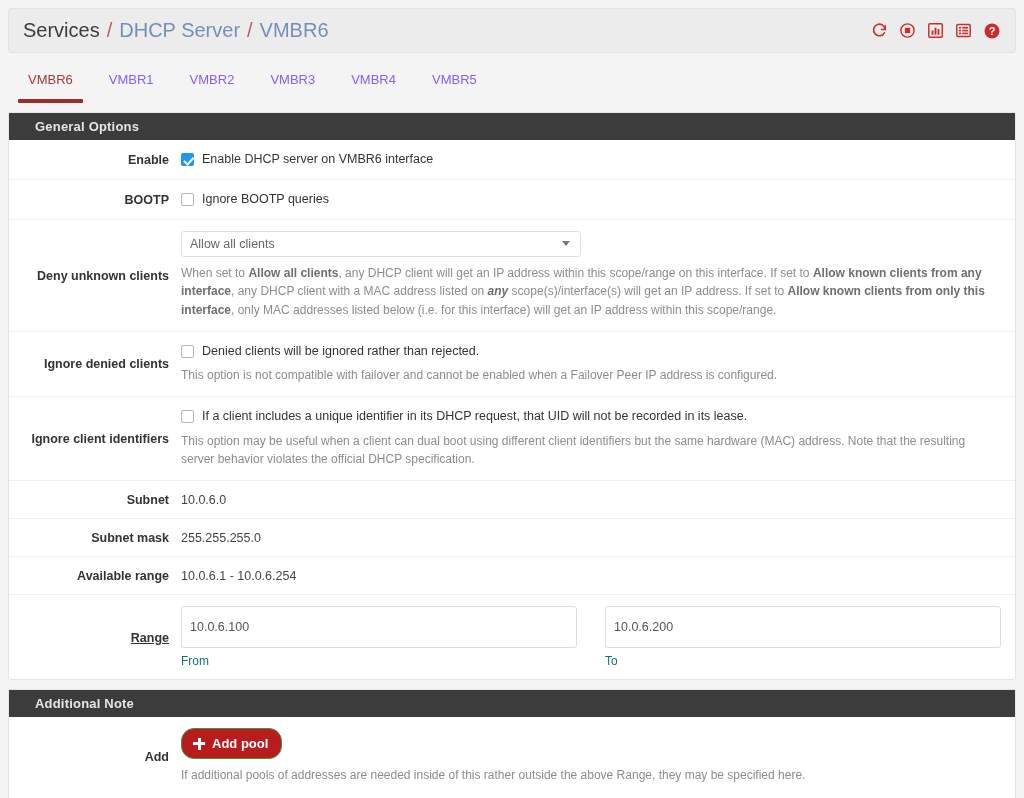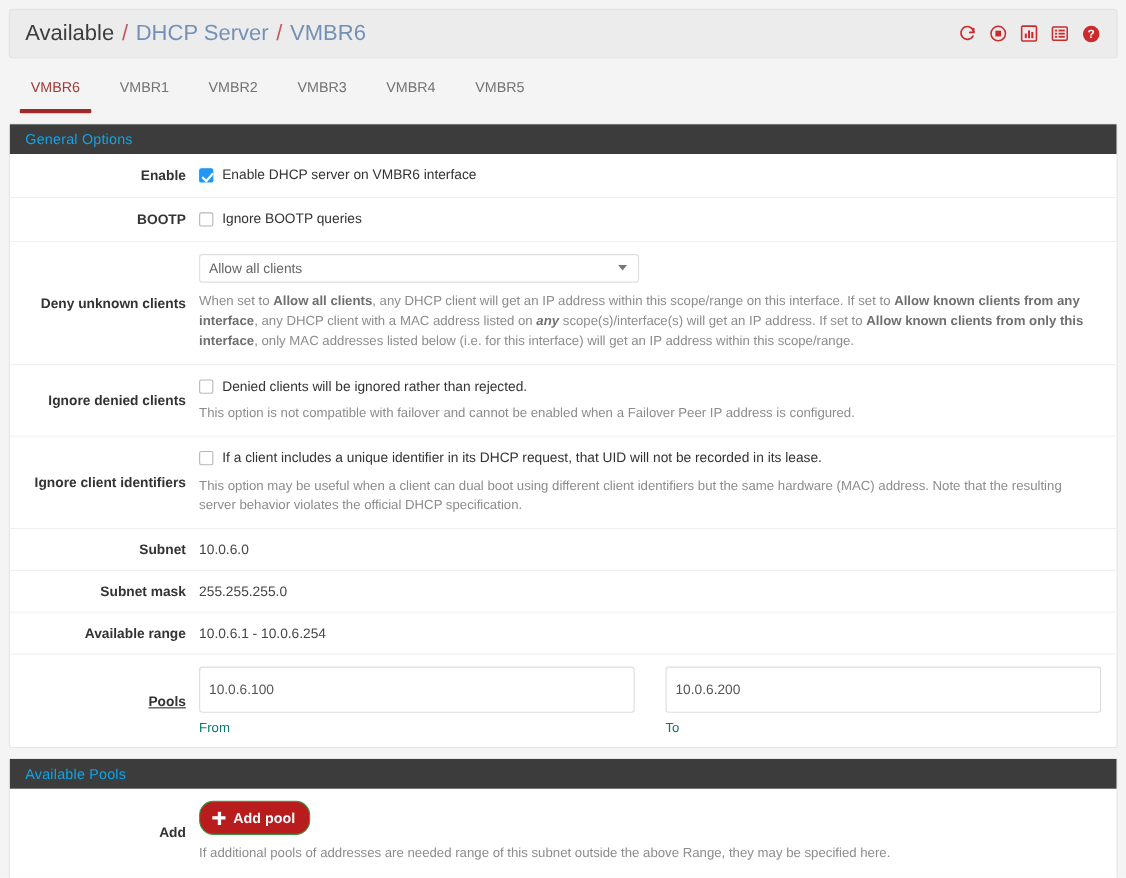--- a/index.html
+++ b/index.html
@@ -49,21 +49,21 @@
   
   .tabs {
     margin: 16px 0 0 0;
     padding: 0 10px;
     display: flex;
     height: 34px;
   }
   .tab {
     padding: 3px 18px 10px 18px;
     font-size: 13px;
-    color: #737373;
+    color: #8b5cf6;
     position: relative;
     cursor: pointer;
   }
   .tab.active { color: #a33a37; }
   .tab.active::after {
     content: "";
     position: absolute;
     left: 8px; right: 8px; bottom: 0;
     height: 4px;
     background: #9e2a2a;
@@ -72,24 +72,24 @@
 
   
   .panel {
     margin: 9px 8px 0 8px;
     background: #fff;
     border: 1px solid #e5e5e5;
     border-radius: 2px;
   }
   .panel-heading {
     background: #3c3c3c;
-    color: #0ea5e9;
-    font-weight: normal;
+    color: #e5e5e5;
+    font-weight: bold;
     font-size: 13px;
-    padding: 6px 14px;
+    padding: 6px 26px;
     letter-spacing: .2px;
   }
   .panel-body { padding: 0; }
 
   .form-row {
     display: flex;
     border-bottom: 1px solid #efefef;
     padding: 11px 0;
     align-items: center;
   }
@@ -243,21 +243,21 @@
     color: #333;
     padding: 6px 0 9px 8px;
     border-bottom: 1px solid #e4e4e4;
   }
 </style>
 </head>
 <body>
 
 <div class="breadcrumb-bar">
   <div class="crumbs">
-    <span class="crumb crumb-root">Available</span>
+    <span class="crumb crumb-root">Services</span>
     <span class="crumb-sep">/</span>
     <span class="crumb crumb-link">DHCP Server</span>
     <span class="crumb-sep">/</span>
     <span class="crumb crumb-link">VMBR6</span>
   </div>
 
   <div class="icon-group">
     <span class="icon-btn">
       <svg width="17" height="17" viewBox="0 0 24 24" fill="none" stroke="currentColor" stroke-width="2.2" stroke-linecap="round">
         <path d="M20 5.5 v5 h-5"></path>
@@ -381,50 +381,50 @@
     </div>
 
     <div class="form-row">
       <div class="form-label">Available range</div>
       <div class="form-ctl">
         <div class="static-val">10.0.6.1 - 10.0.6.254</div>
       </div>
     </div>
 
     <div class="form-row">
-      <div class="form-label linked">Pools</div>
+      <div class="form-label linked">Range</div>
       <div class="form-ctl">
         <div class="range-wrap">
           <div class="range-col">
             <input class="text-input" type="text" value="10.0.6.100" style="">
             <div class="sub-label">From</div>
           </div>
           <div class="range-col">
             <input class="text-input" type="text" value="10.0.6.200" style="">
             <div class="sub-label">To</div>
           </div>
         </div>
       </div>
     </div>
 
   </div>
 </div>
 
 <div class="panel">
-  <div class="panel-heading">Available Pools</div>
+  <div class="panel-heading">Additional Note</div>
   <div class="panel-body">
 
     <div class="form-row" style="border-bottom:none;">
       <div class="form-label">Add</div>
       <div class="form-ctl">
         <button class="btn-add">
           <span class="plus"></span>
           <span>Add pool</span>
         </button>
-        <div class="help">If additional pools of addresses are needed range of this subnet outside the above Range, they may be specified here.</div>
+        <div class="help">If additional pools of addresses are needed inside of this rather outside the above Range, they may be specified here.</div>
       </div>
     </div>
 
     <table class="pool-table">
       <thead>
         <tr>
           <th style="width:28%">Pool Start</th>
           <th style="width:24%">Pool End</th>
           <th style="width:28%">Description</th>
           <th style="width:20%">Actions</th>

